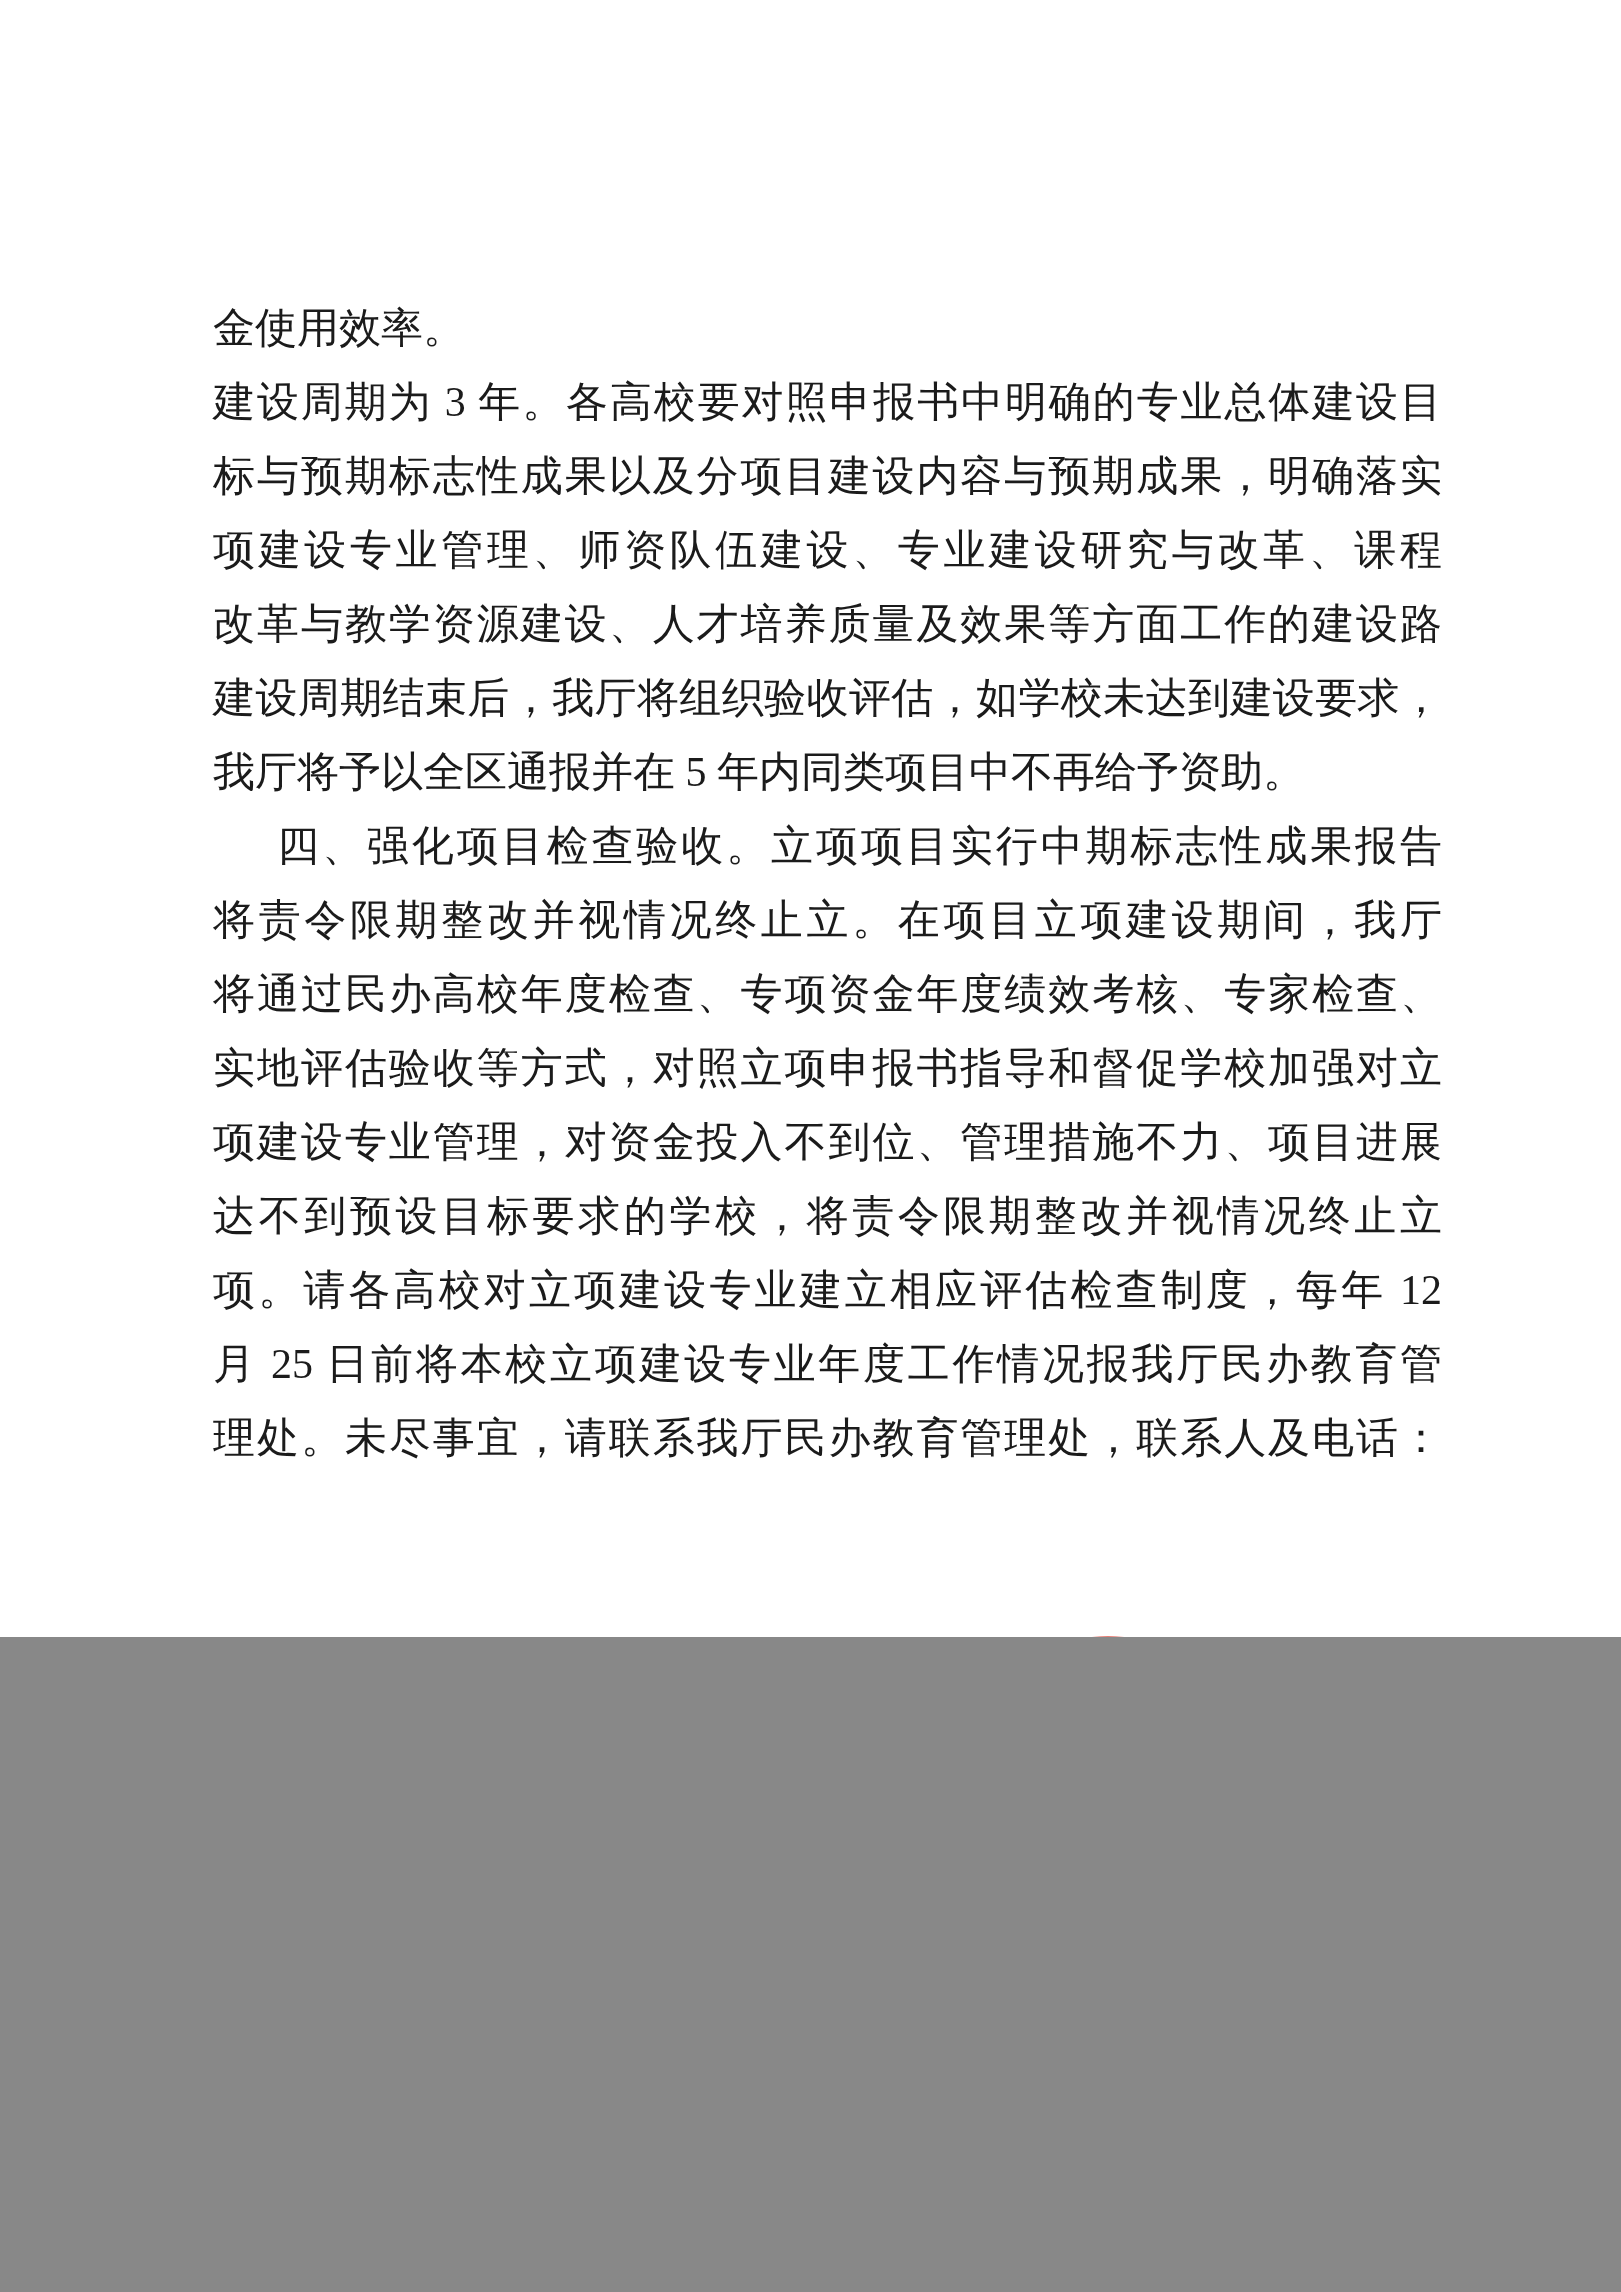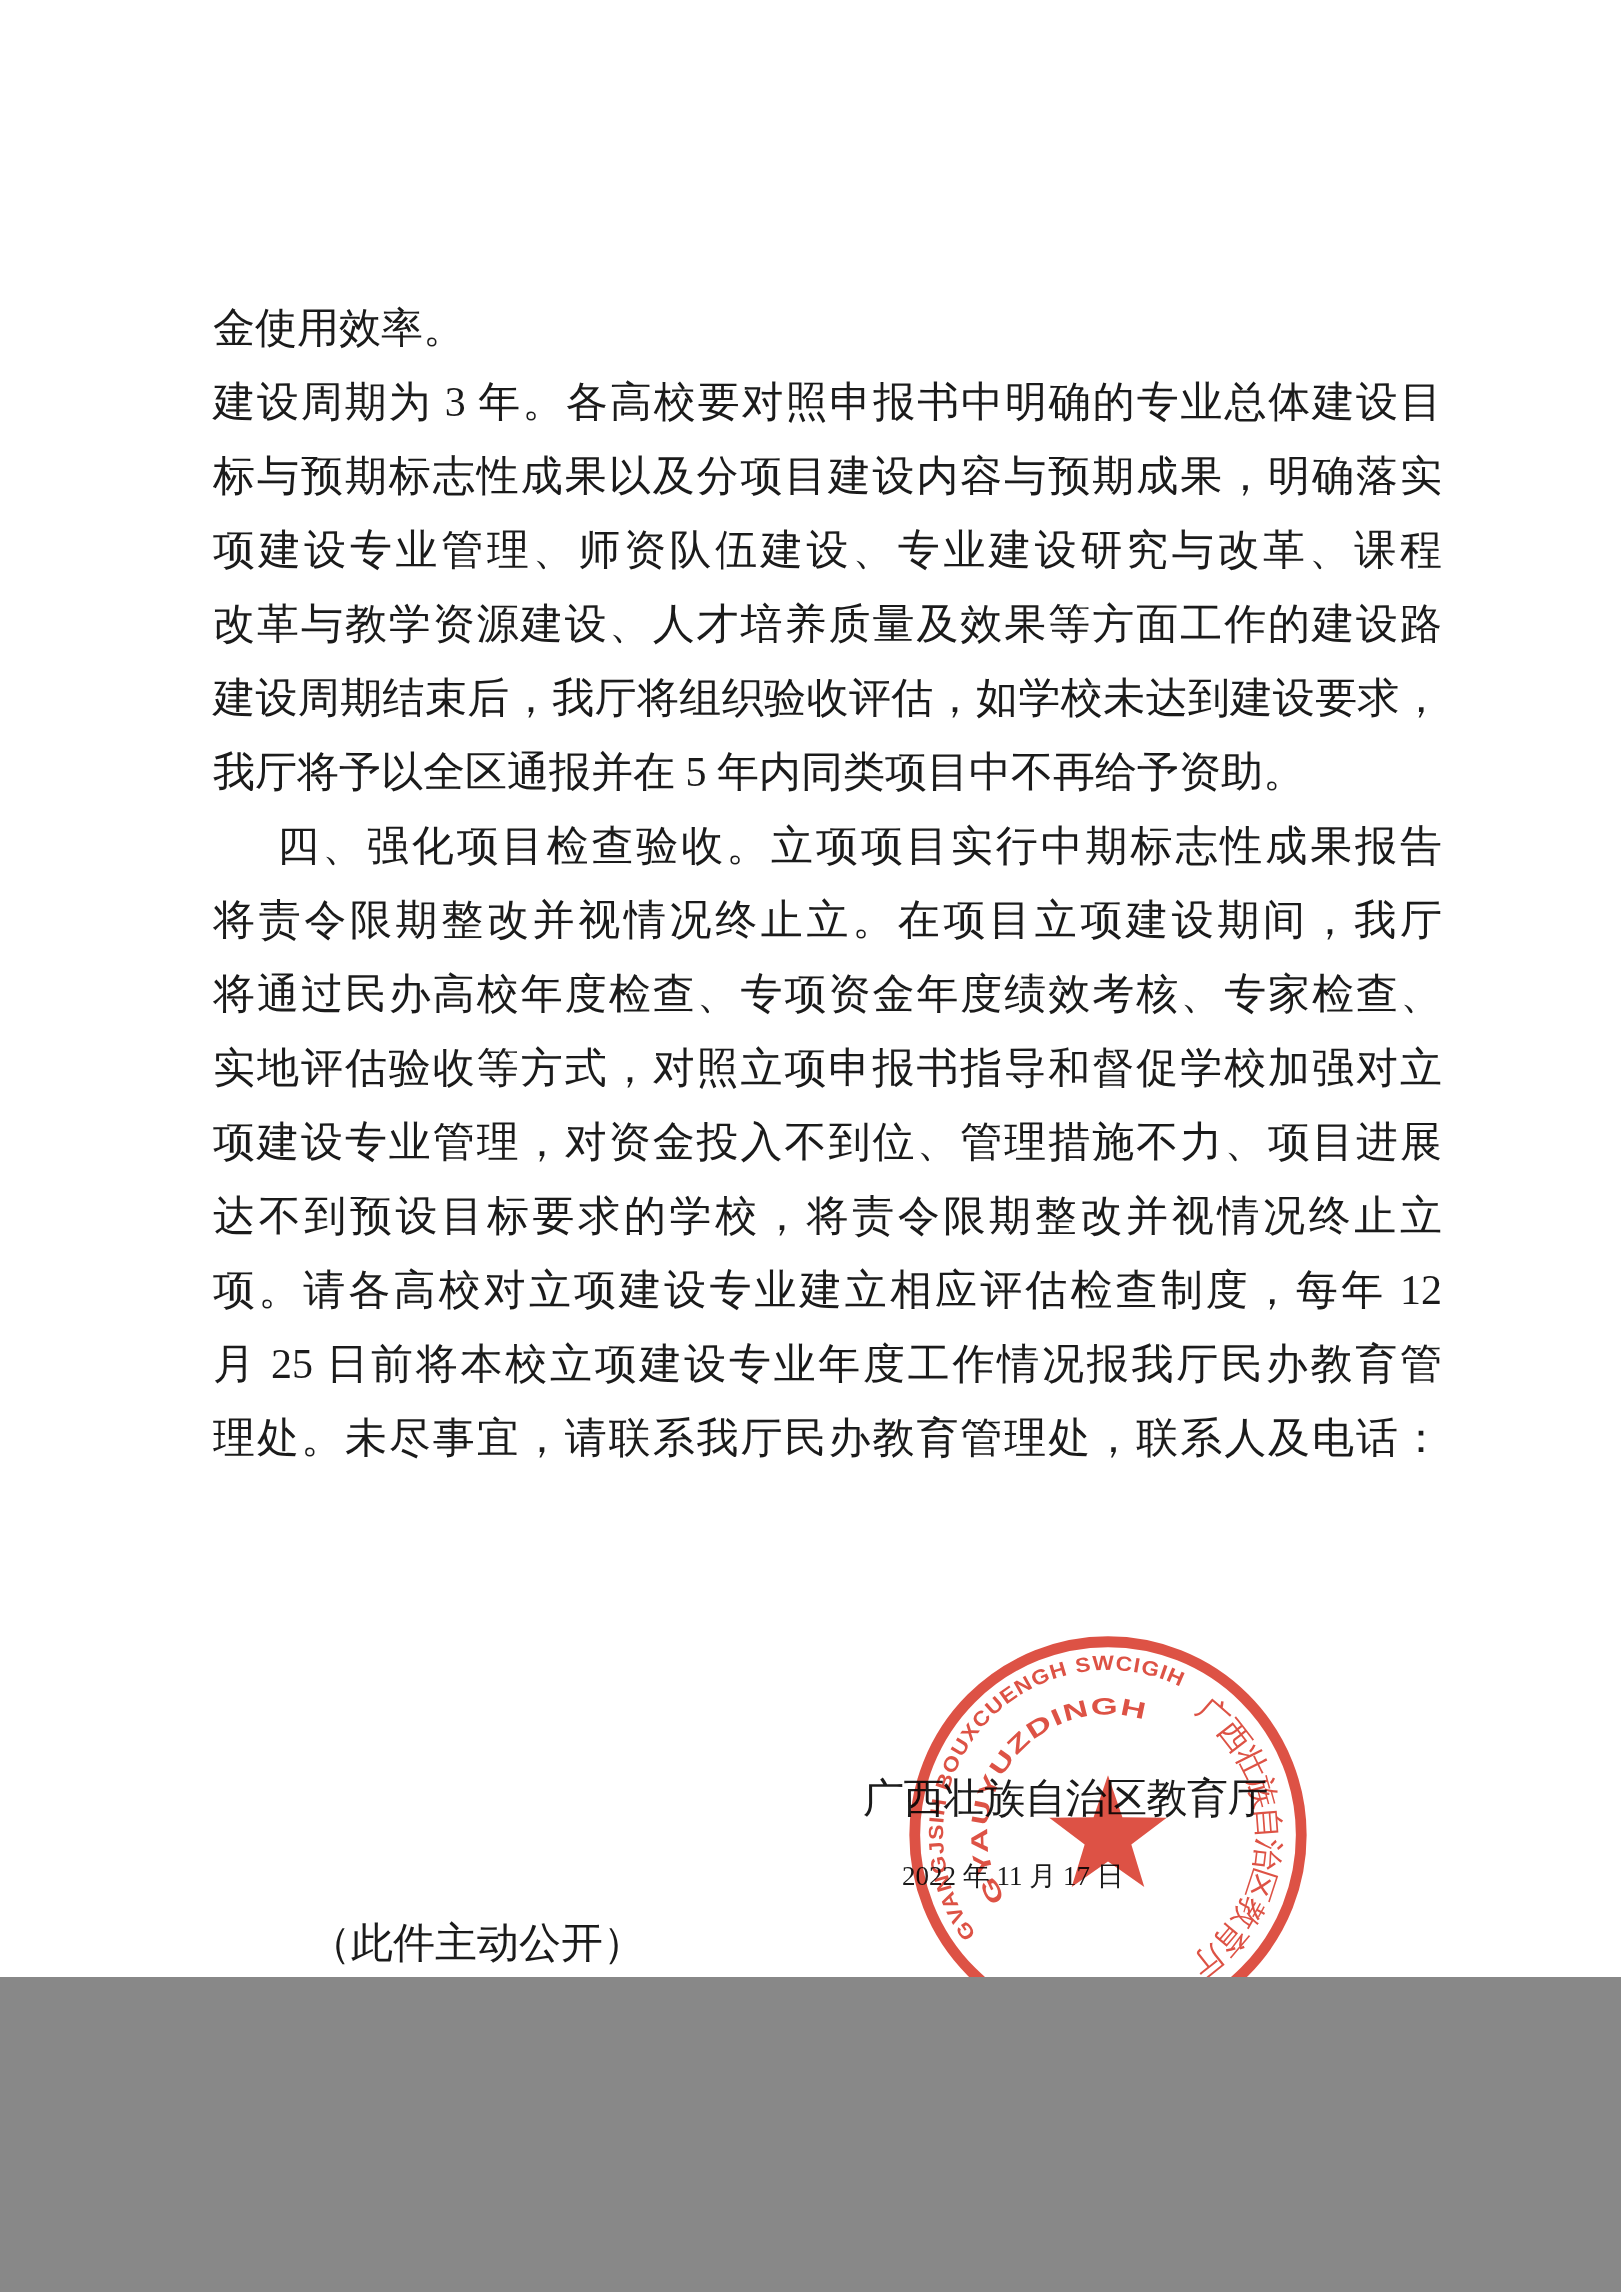--- a/index.html
+++ b/index.html
@@ -3,21 +3,21 @@
 <meta charset="utf-8">
 <style>
   :root{
     --ink:#1b1b1b;
     --paper:#ffffff;
     --seal:#d93a2b;
   }
   html,body{margin:0;padding:0;background:#888;}
   .page{
     position:relative;
-    width:1621px;height:1977px;
+    width:1621px;height:1637px;
     background:var(--paper);
     margin:0 auto;
     overflow:hidden;
     font-family:"Liberation Serif","DejaVu Serif",serif;
     color:var(--ink);
   }
   
   .body-text{
     position:absolute;
     left:213px;top:291px;width:1229px;

